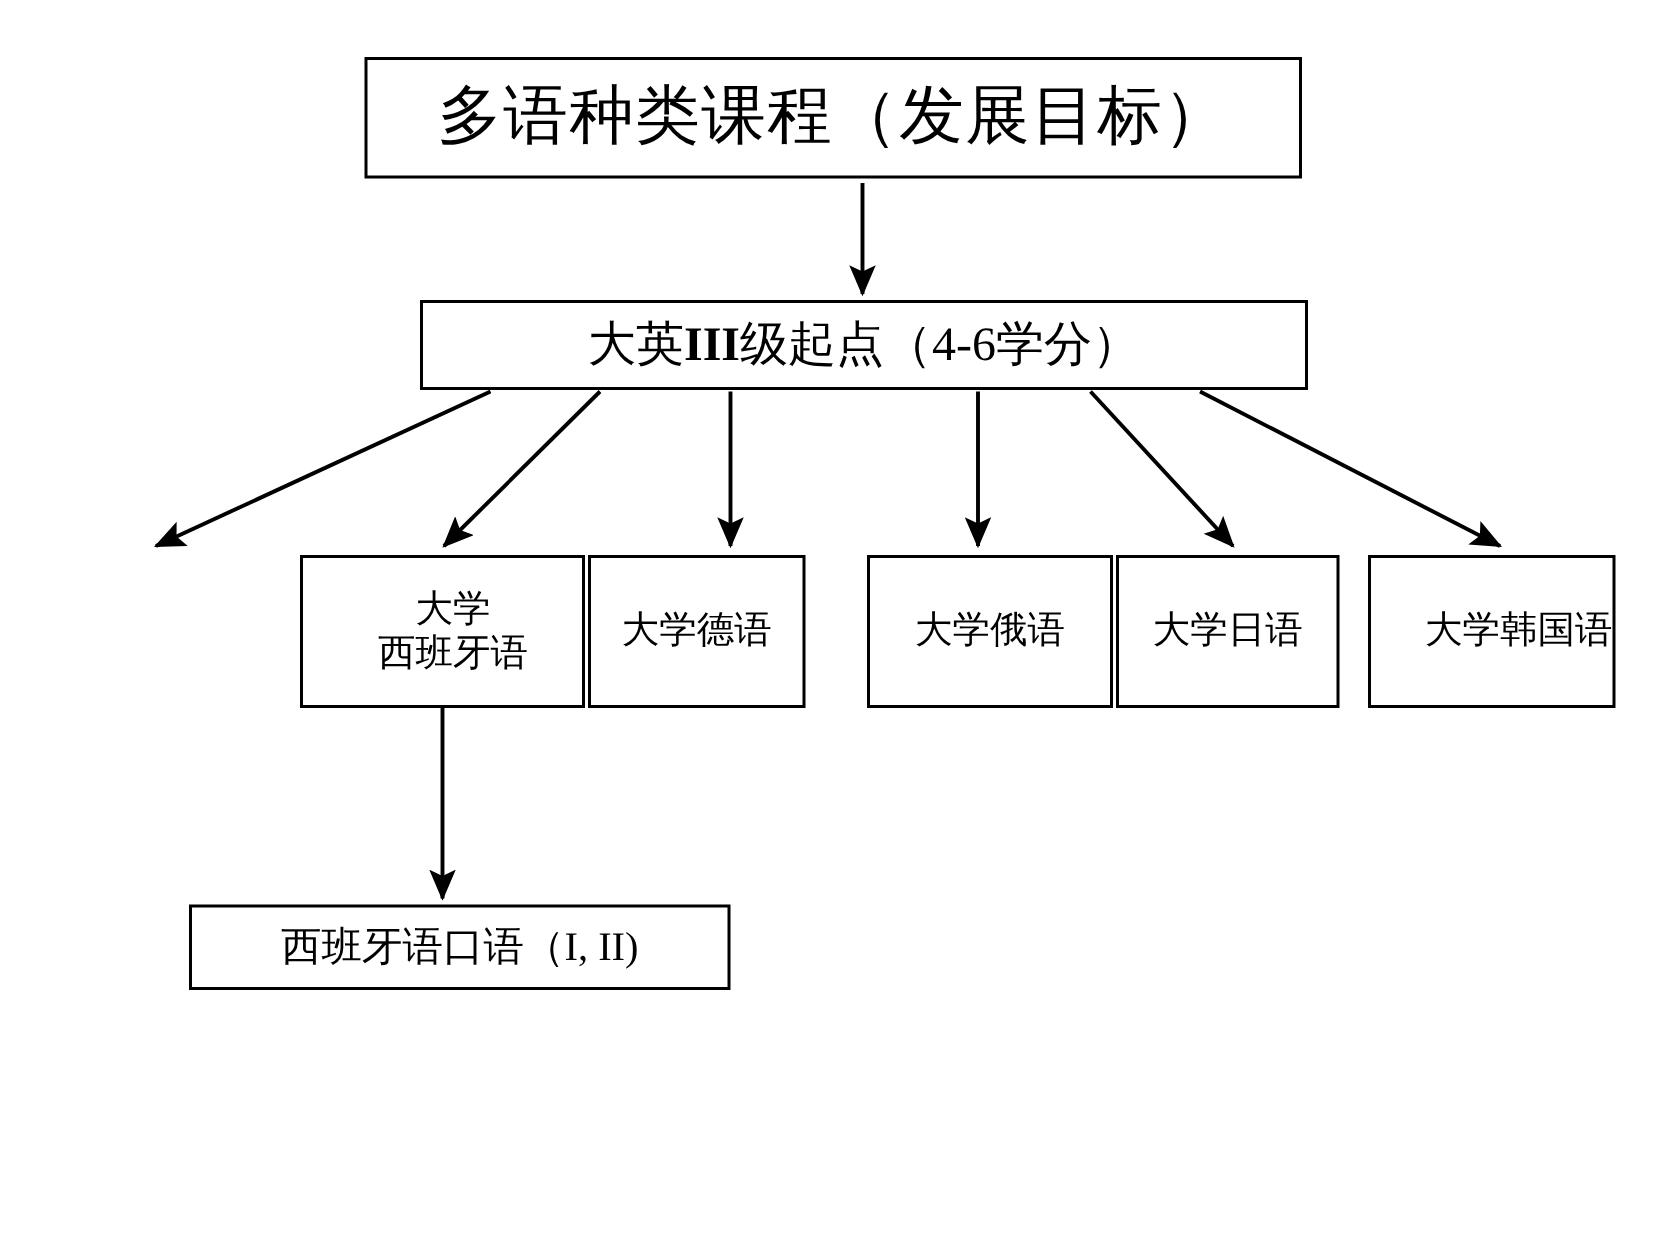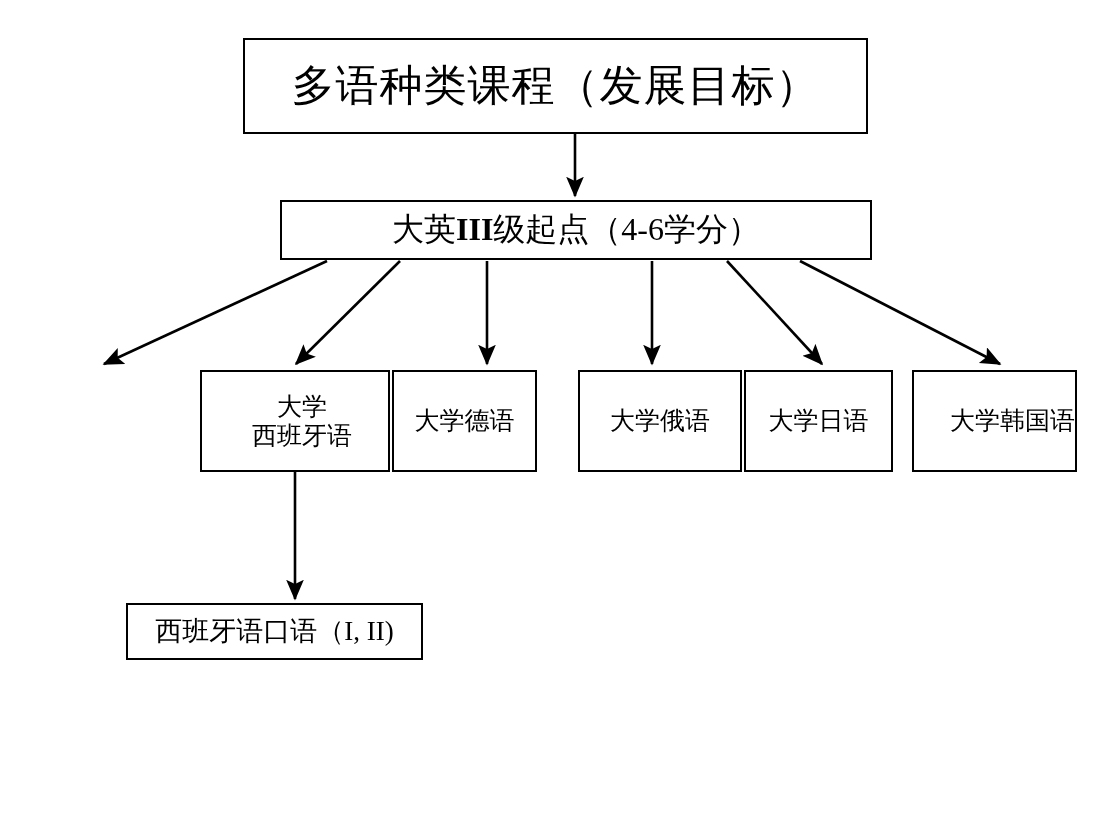--- a/index.html
+++ b/index.html
@@ -18,40 +18,40 @@
     border:2px solid #000000;
     display:flex;
     align-items:center;
     justify-content:center;
     text-align:center;
     color:#000000;
     line-height:1.18;
     z-index:2;
   }
   .node-title{
-    left:243px;top:38px;width:625px;height:96px;
+    left:243px;top:38px;width:625px;height:81px;
     font-size:43px;font-weight:400;letter-spacing:1px;
   }
   .node-level{
     left:280px;top:200px;width:592px;height:60px;
     font-size:32px;font-weight:400;
   }
   .node-level .bold{font-weight:700;}
   .node-lang{
     font-size:25px;font-weight:400;
     top:370px;height:102px;
   }
   .lang-fr{left:25px;width:155px;}
   .lang-es{left:200px;width:190px;padding-left:14px;}
   .lang-de{left:392px;width:145px;}
   .lang-ru{left:578px;width:164px;}
   .lang-ja{left:744px;width:149px;}
   .lang-ko{left:912px;width:165px;justify-content:flex-end;}
   .node-spoken{
-    left:126px;top:603px;width:297px;height:57px;
+    left:126px;top:603px;width:361px;height:57px;
     font-size:27px;font-weight:400;
   }
   .two-line{white-space:pre-line;}
 </style>
 </head>
 <body>
 
 <div id="stage">
 
   <svg id="wires" viewBox="0 0 1102 832" xmlns="http://www.w3.org/2000/svg">

